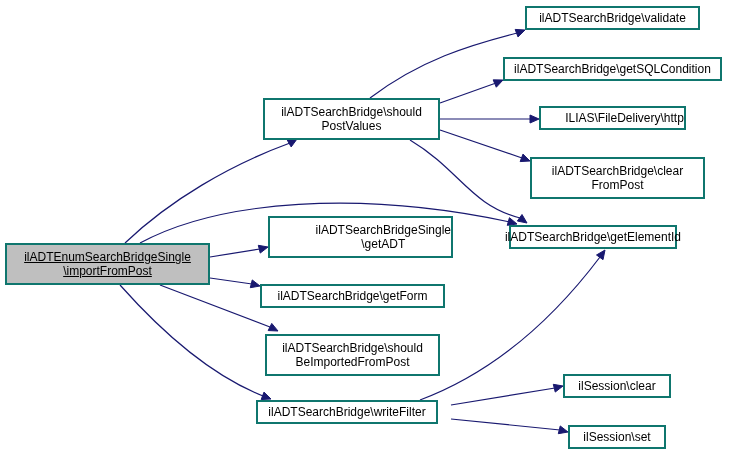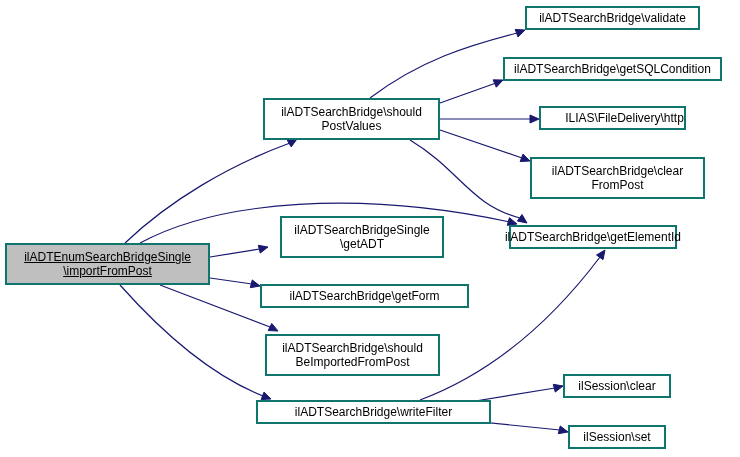--- a/index.html
+++ b/index.html
@@ -54,32 +54,32 @@
   </svg>
 
   <div class="node root" style="left:5px;top:243px;width:205px;height:42px;">
     <span>ilADTEnumSearchBridgeSingle
 \importFromPost</span></div>
 
   <div class="node" style="left:263px;top:98px;width:177px;height:42px;">
     <span>ilADTSearchBridge\should
 PostValues</span></div>
 
-  <div class="node" style="left:280px;top:216px;width:164px;height:42px;">
+  <div class="node" style="left:268px;top:216px;width:185px;height:42px;justify-content:flex-end;">
     <span>ilADTSearchBridgeSingle
 \getADT</span></div>
 
-  <div class="node" style="left:260px;top:284px;width:209px;height:24px;">
+  <div class="node" style="left:260px;top:284px;width:185px;height:24px;">
     <span>ilADTSearchBridge\getForm</span></div>
 
   <div class="node" style="left:265px;top:334px;width:175px;height:42px;">
     <span>ilADTSearchBridge\should
 BeImportedFromPost</span></div>
 
-  <div class="node" style="left:256px;top:400px;width:235px;height:24px;align-items:center;">
+  <div class="node" style="left:256px;top:400px;width:182px;height:24px;align-items:center;">
     <span>ilADTSearchBridge\writeFilter</span></div>
 
   <div class="node" style="left:525px;top:6px;width:175px;height:24px;">
     <span>ilADTSearchBridge\validate</span></div>
 
   <div class="node" style="left:503px;top:57px;width:219px;height:24px;">
     <span>ilADTSearchBridge\getSQLCondition</span></div>
 
   <div class="node" style="left:539px;top:106px;width:147px;height:24px;padding-left:24px;">
     <span>ILIAS\FileDelivery\http</span></div>

